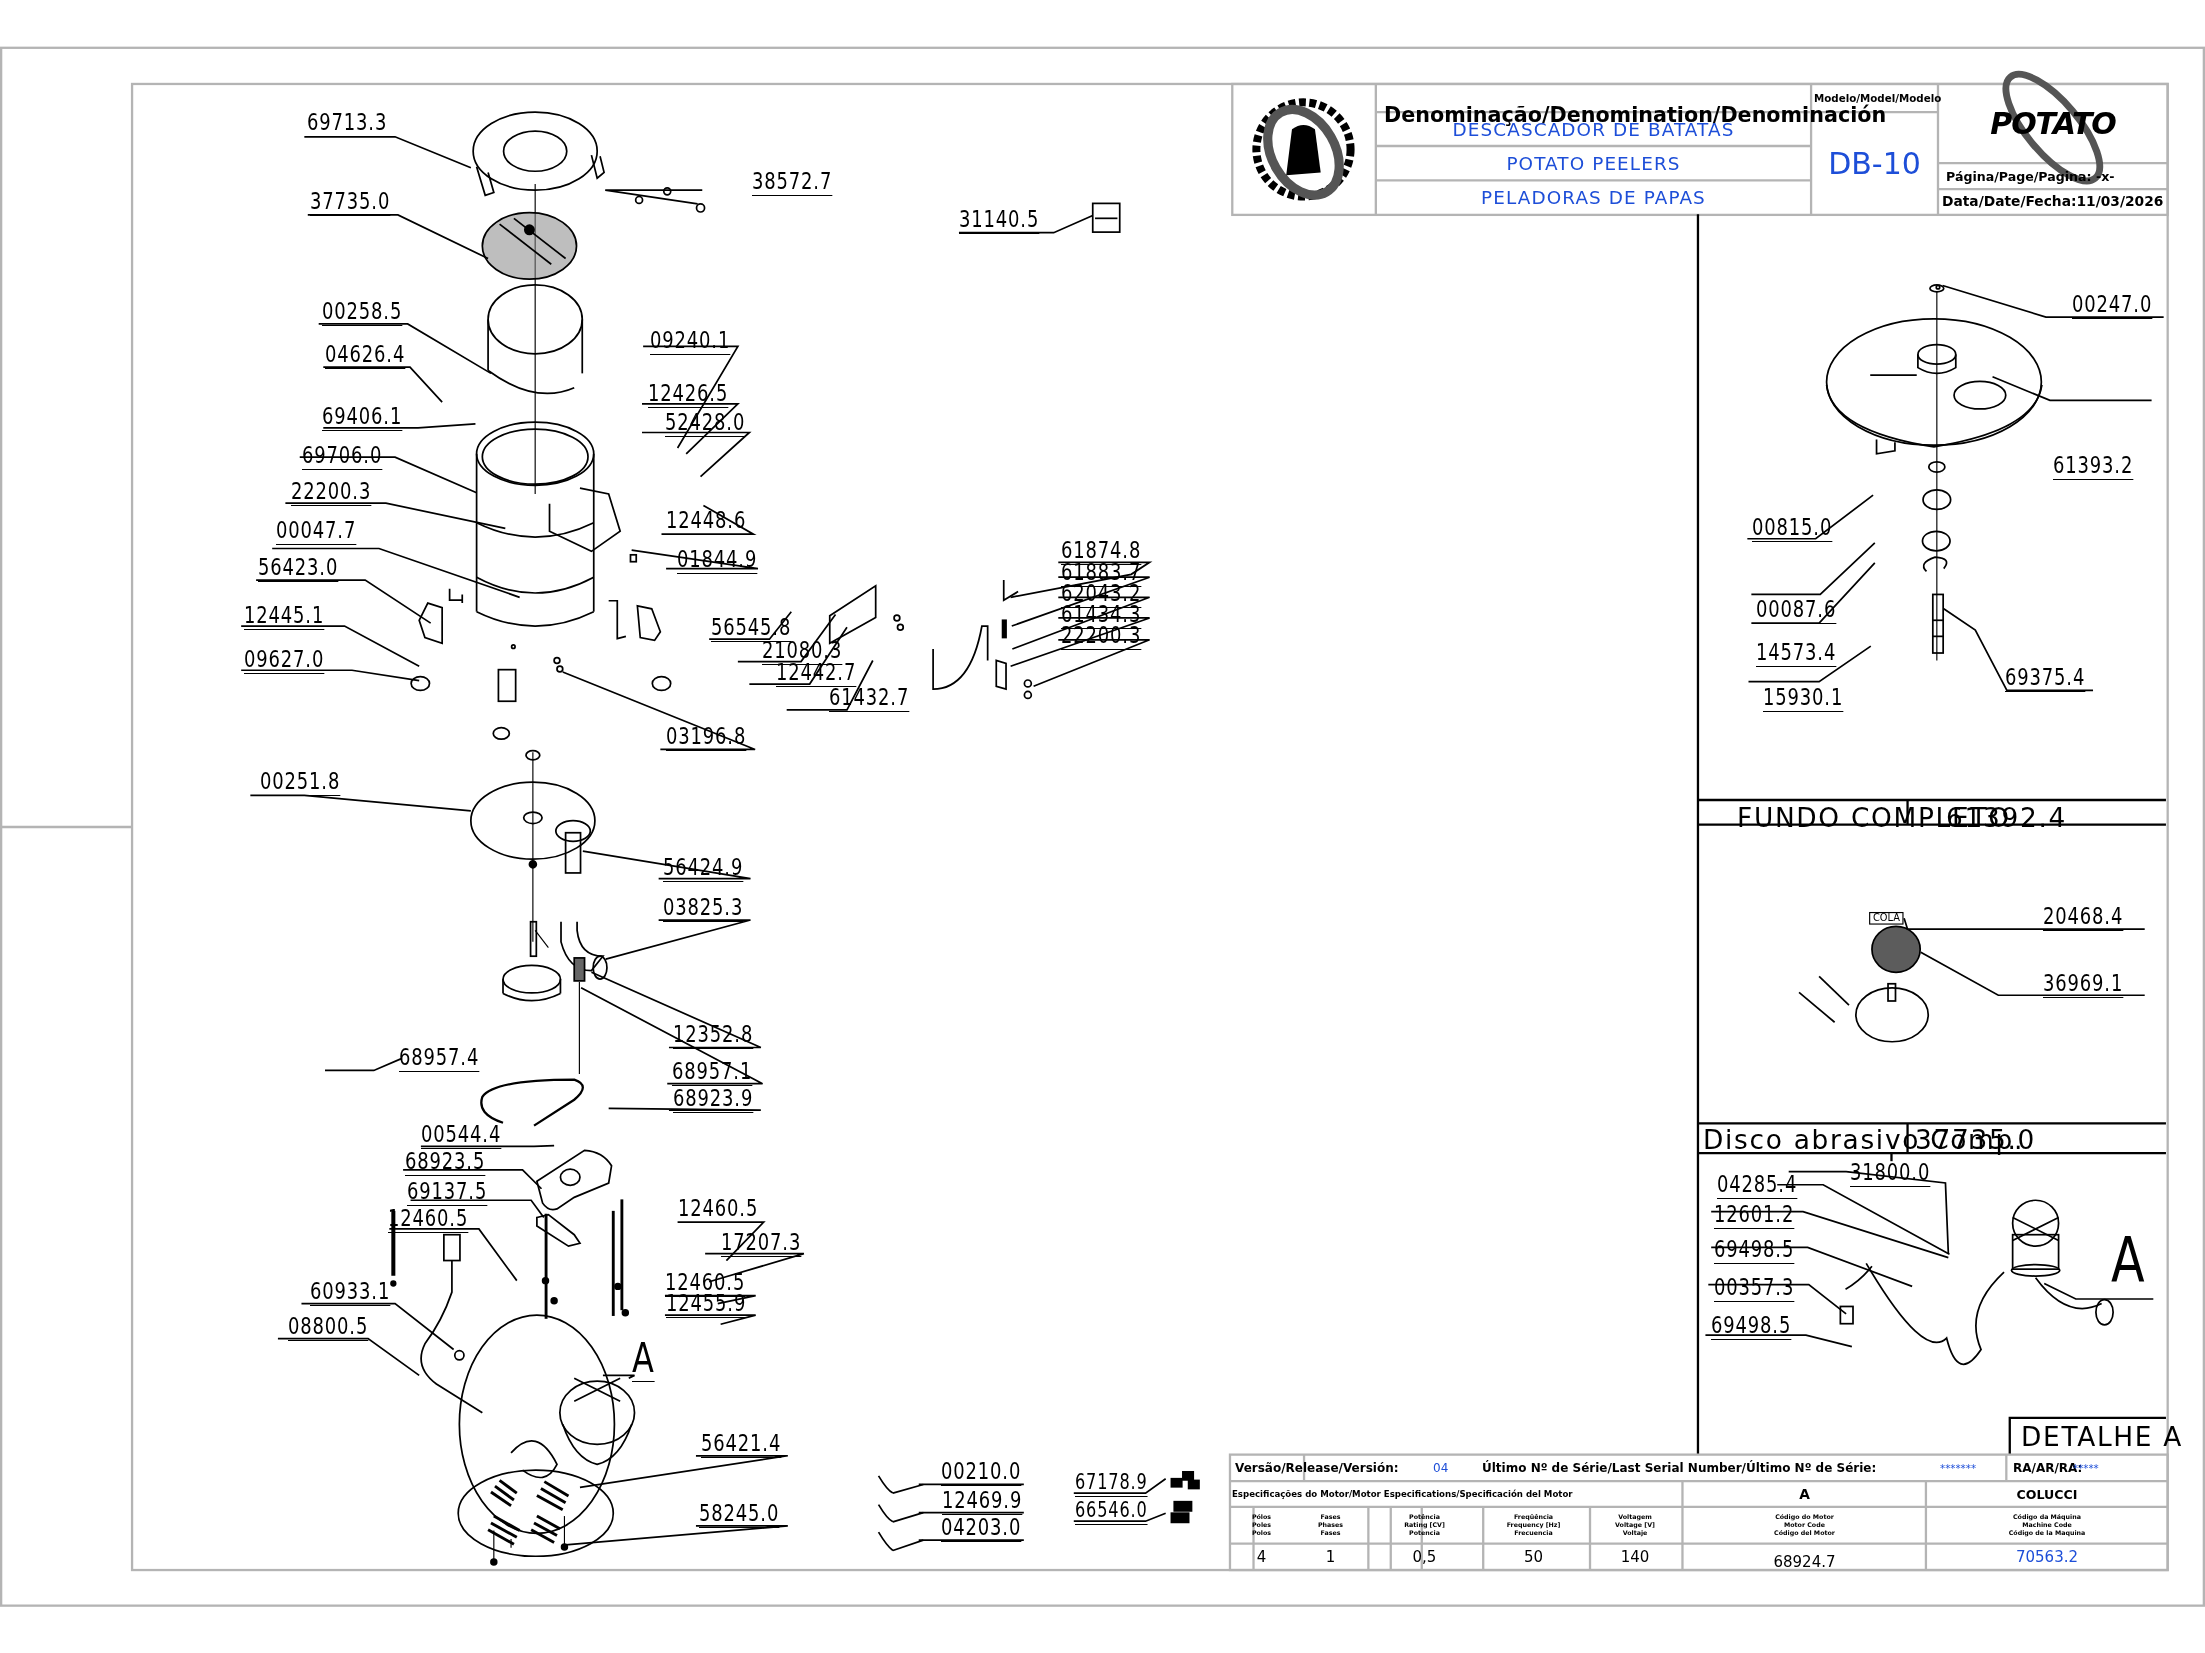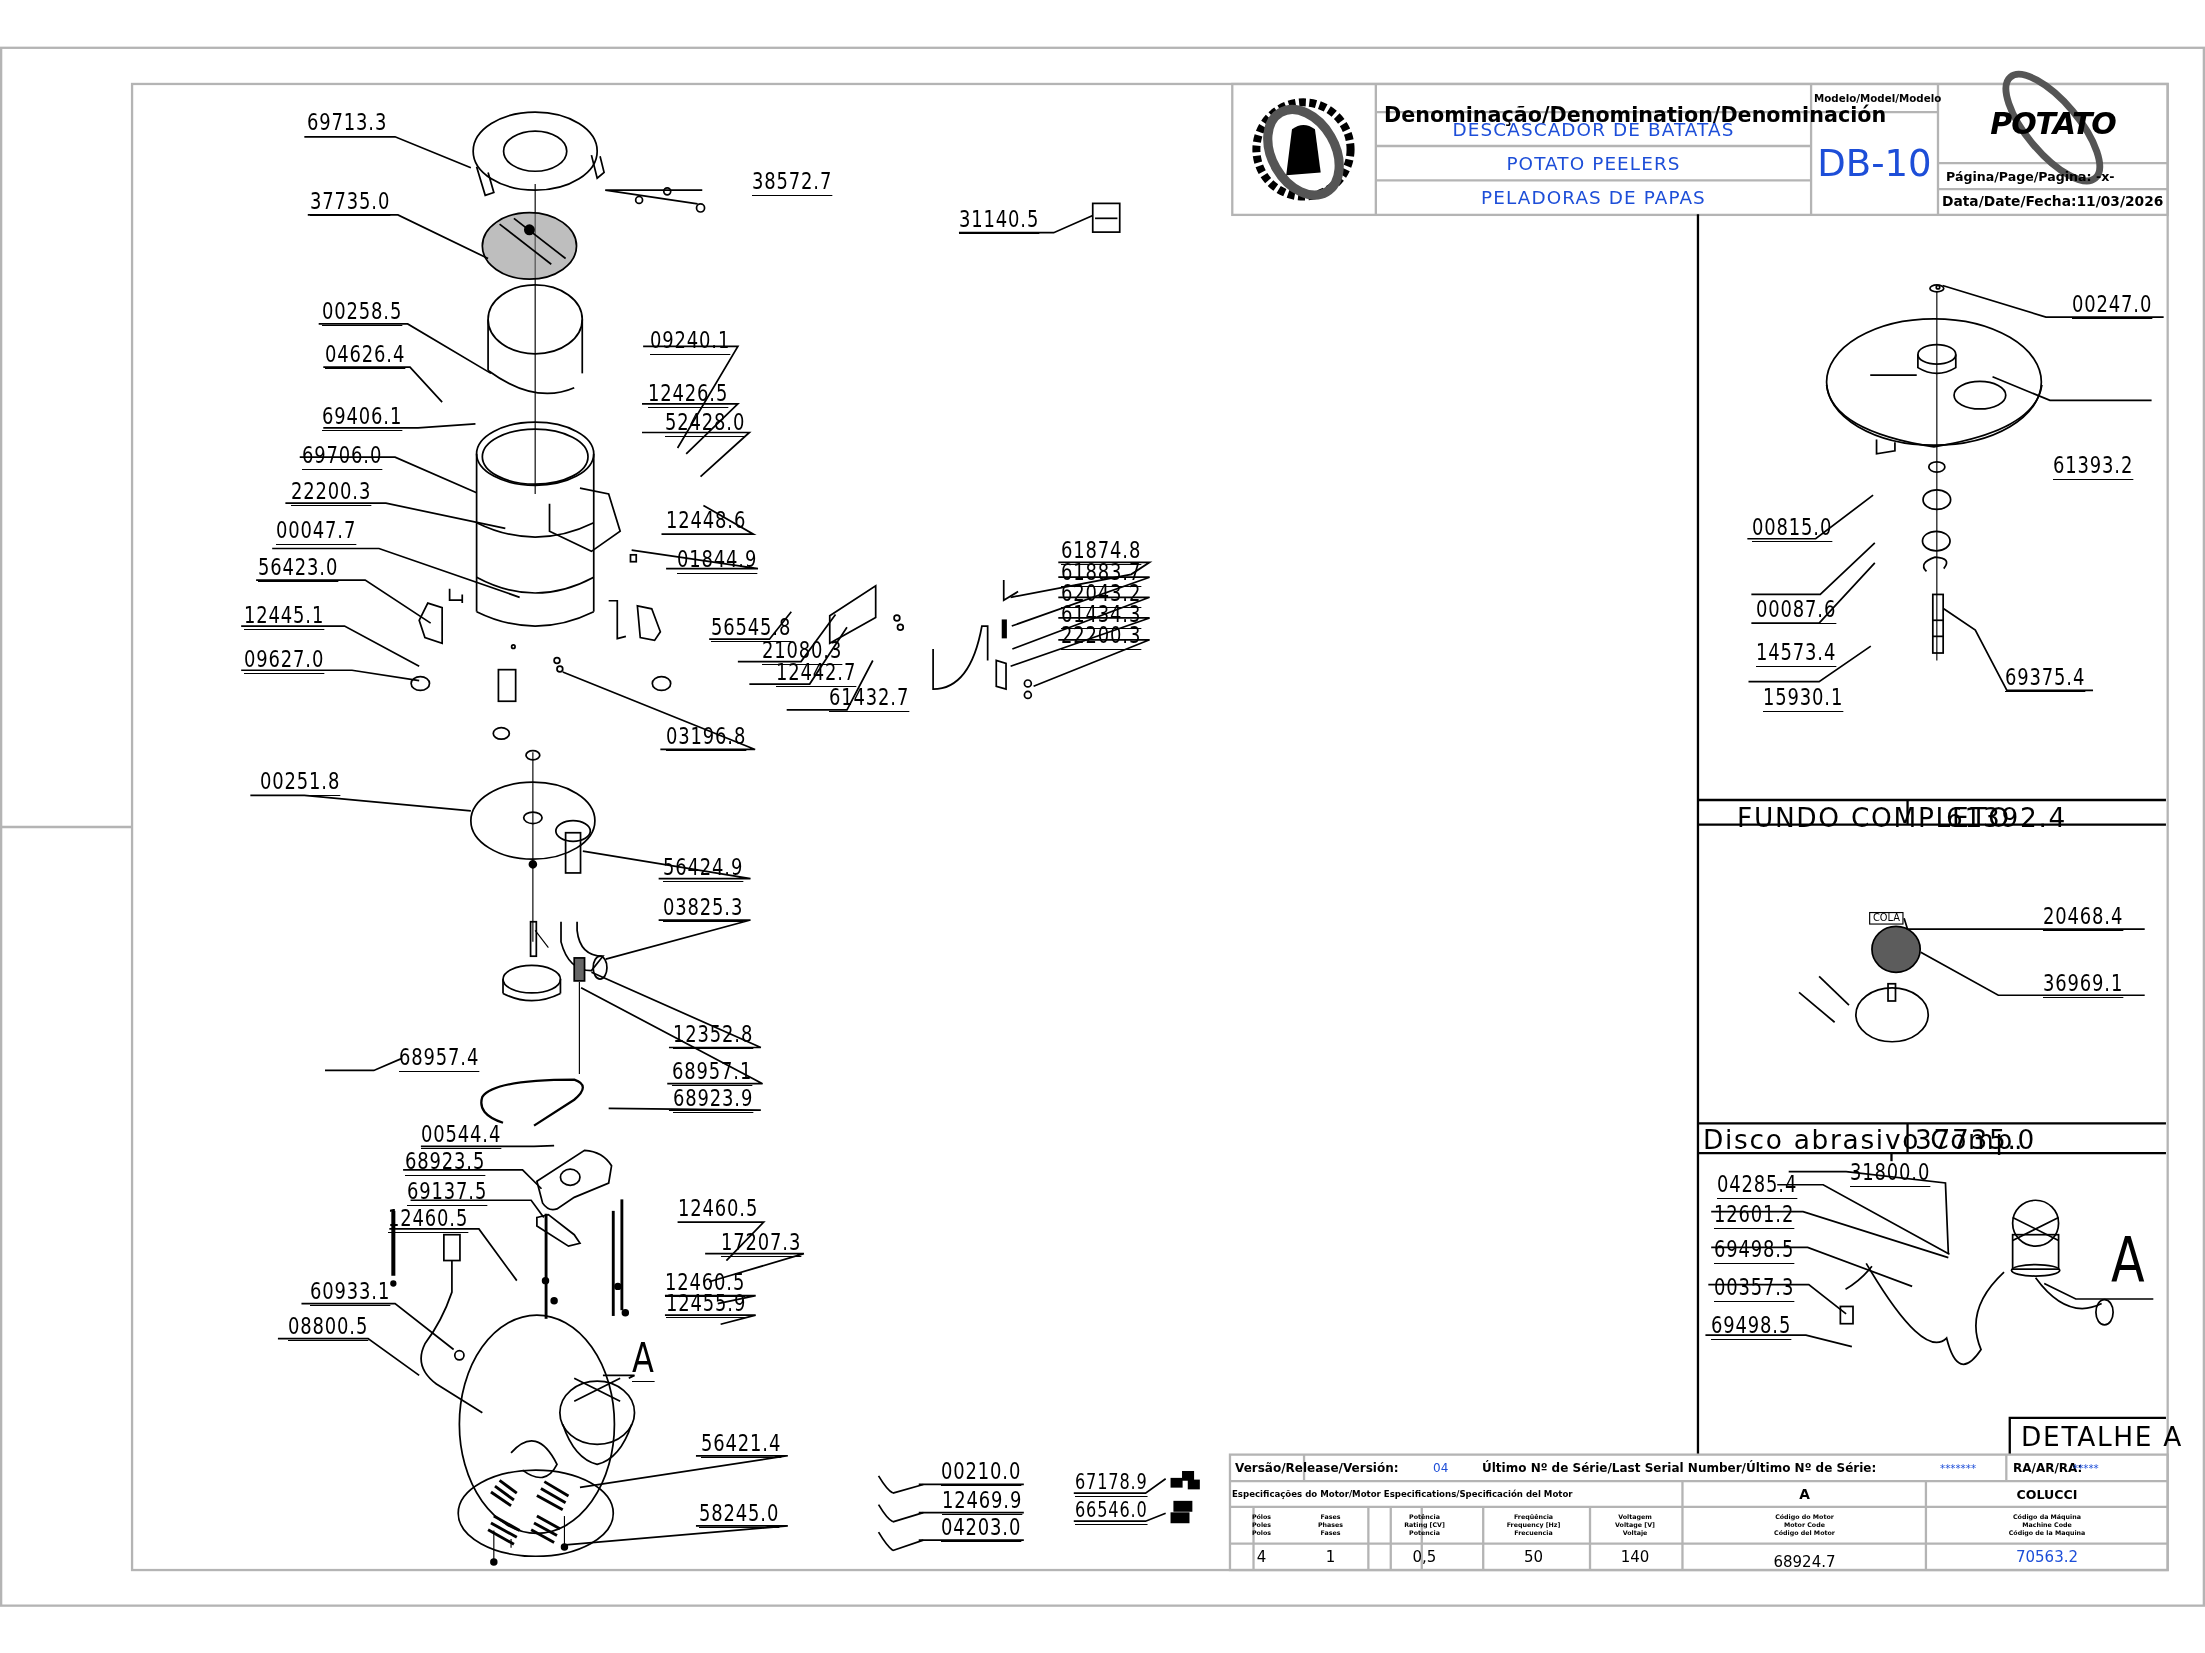--- a/index.html
+++ b/index.html
@@ -370,21 +370,21 @@
     <ellipse cx="2270" cy="265" rx="55" ry="80" transform="rotate(-30 2270 265)" fill="none" stroke="#555" stroke-width="16"></ellipse>
     <path d="M2250 225 Q2270 210 2290 225 L2300 300 L2240 305 Z" fill="#000"></path>
   </g>
 </svg>
 
 <div class="tb bold" style="left:1384px;top:104px;font-size:20.7px;line-height:23px;">Denominação/Denomination/Denominación</div>
 <div class="tb bold" style="left:1814px;top:92px;font-size:10.3px;line-height:13.8px;">Modelo/Model/Modelo</div>
 <div class="tb-cell gray" style="left:1376px;top:112px;width:435px;height:34px;font-size:18.4px;letter-spacing:1.1px;">DESCASCADOR DE BATATAS</div>
 <div class="tb-cell gray" style="left:1376px;top:146px;width:435px;height:34px;font-size:18.4px;letter-spacing:1.1px;">POTATO PEELERS</div>
 <div class="tb-cell gray" style="left:1376px;top:180px;width:435px;height:34px;font-size:18.4px;letter-spacing:1.1px;">PELADORAS DE PAPAS</div>
-<div class="tb-cell gray" style="left:1811px;top:112px;width:127px;height:103px;font-size:37px;text-align:center;">DB-10</div>
+<div class="tb-cell gray" style="left:1811px;top:112px;width:127px;height:103px;font-size:30px;text-align:center;">DB-10</div>
 <div class="tb-cell bold" style="left:1938px;top:84px;width:230px;height:79px;font-size:30px;font-style:italic;letter-spacing:-1.1px;">POTATO</div>
 <div class="tb bold" style="left:1946px;top:167px;font-size:12.6px;line-height:19.5px;">Página/Page/Pagina: -x-</div>
 <div class="tb bold" style="left:1942px;top:191px;font-size:13.8px;line-height:20.7px;">Data/Date/Fecha:11/03/2026</div>
 
 <div>
   <div class="lbl" style="left: 307px; top: 111px; border-bottom: 1.7px solid rgb(0, 0, 0); padding-bottom: 2.3px;">69713.3</div>
   <div class="lbl" style="left: 310px; top: 190px; border-bottom: 1.7px solid rgb(0, 0, 0); padding-bottom: 2.3px;">37735.0</div>
   <div class="lbl" style="left: 752px; top: 170px; border-bottom: 1.7px solid rgb(0, 0, 0); padding-bottom: 2.3px;">38572.7</div>
   <div class="lbl" style="left: 959px; top: 208px; border-bottom: 1.7px solid rgb(0, 0, 0); padding-bottom: 2.3px;">31140.5</div>
   <div class="lbl" style="left: 322px; top: 300px; border-bottom: 1.7px solid rgb(0, 0, 0); padding-bottom: 2.3px;">00258.5</div>

